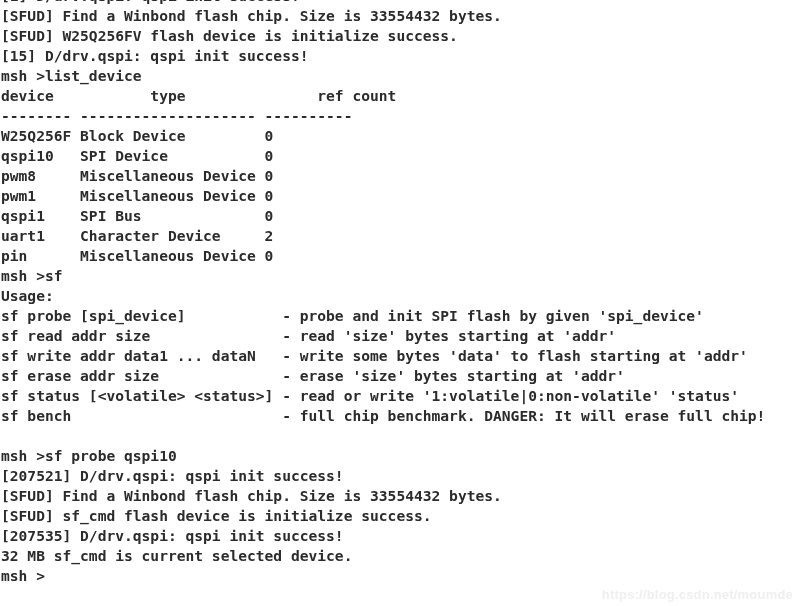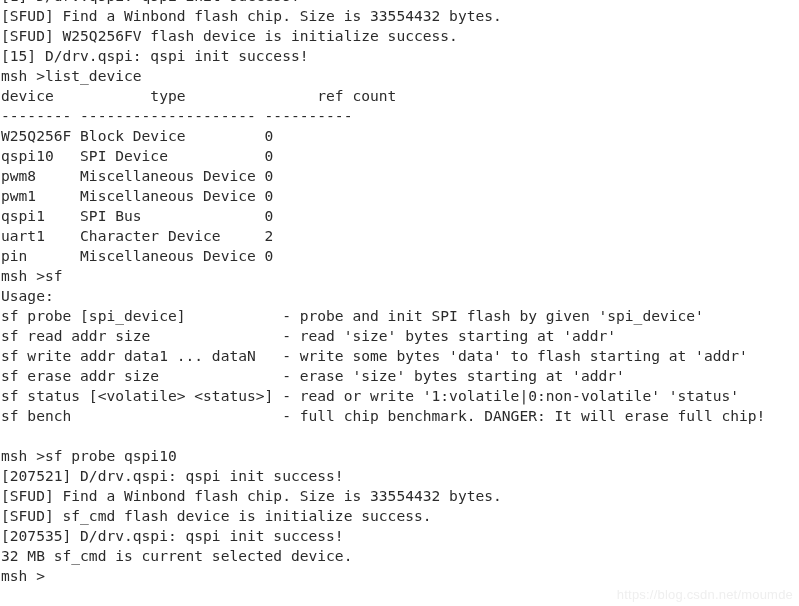--- a/index.html
+++ b/index.html
@@ -14,20 +14,21 @@
     overflow: hidden;
     font-family: "DejaVu Sans Mono", "Liberation Mono", monospace;
   }
 
   #terminal {
     position: relative;
     width: 799px;
     height: 606px;
     background: #ffffff;
     overflow: hidden;
+    font-weight: bold;
   }
 
   
   #console {
     position: absolute;
     left: 1px;
     top: -14px;
     font-family: "DejaVu Sans Mono", "Liberation Mono", monospace;
     font-size: 14.6px;
     line-height: 20px;

